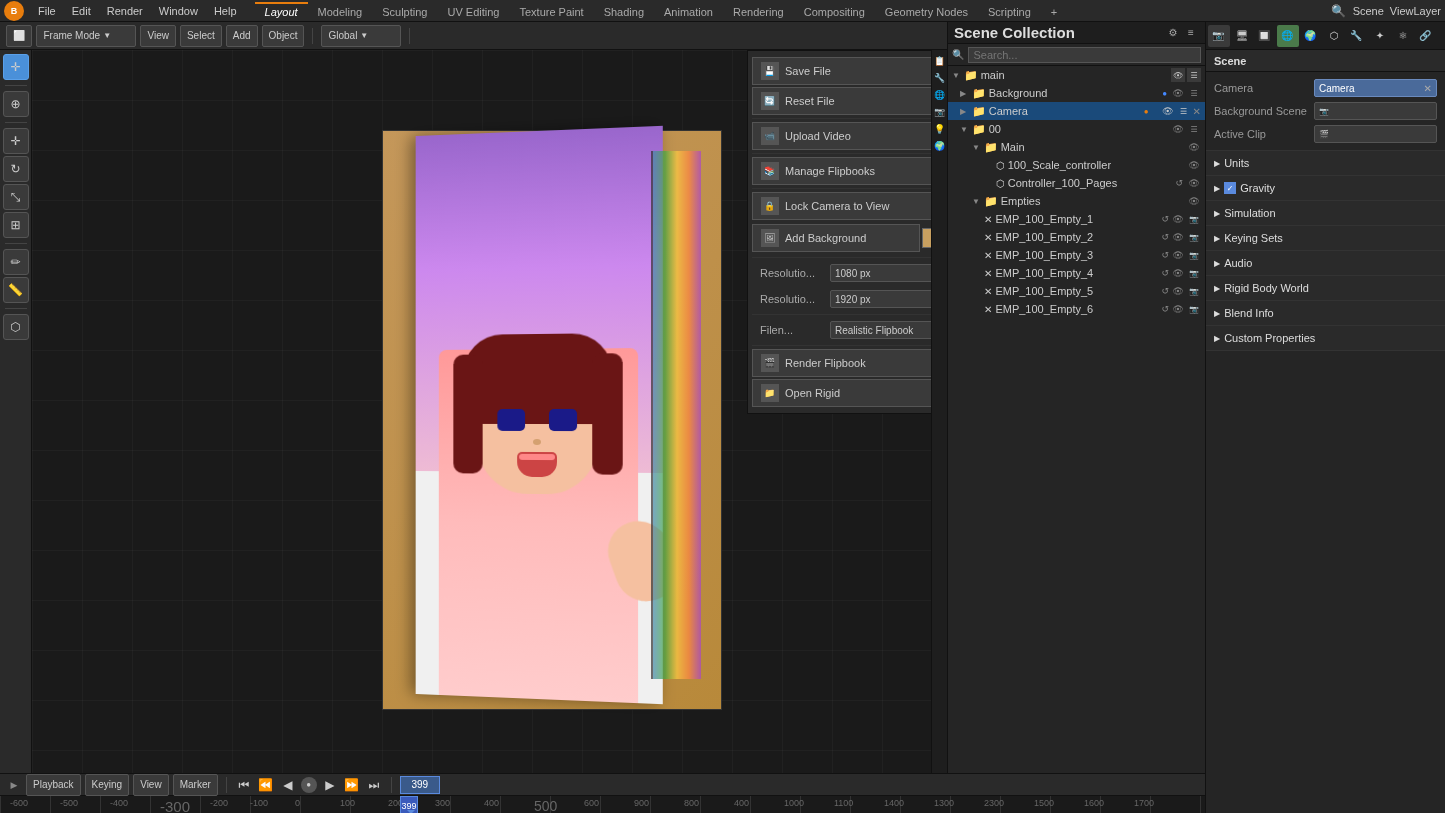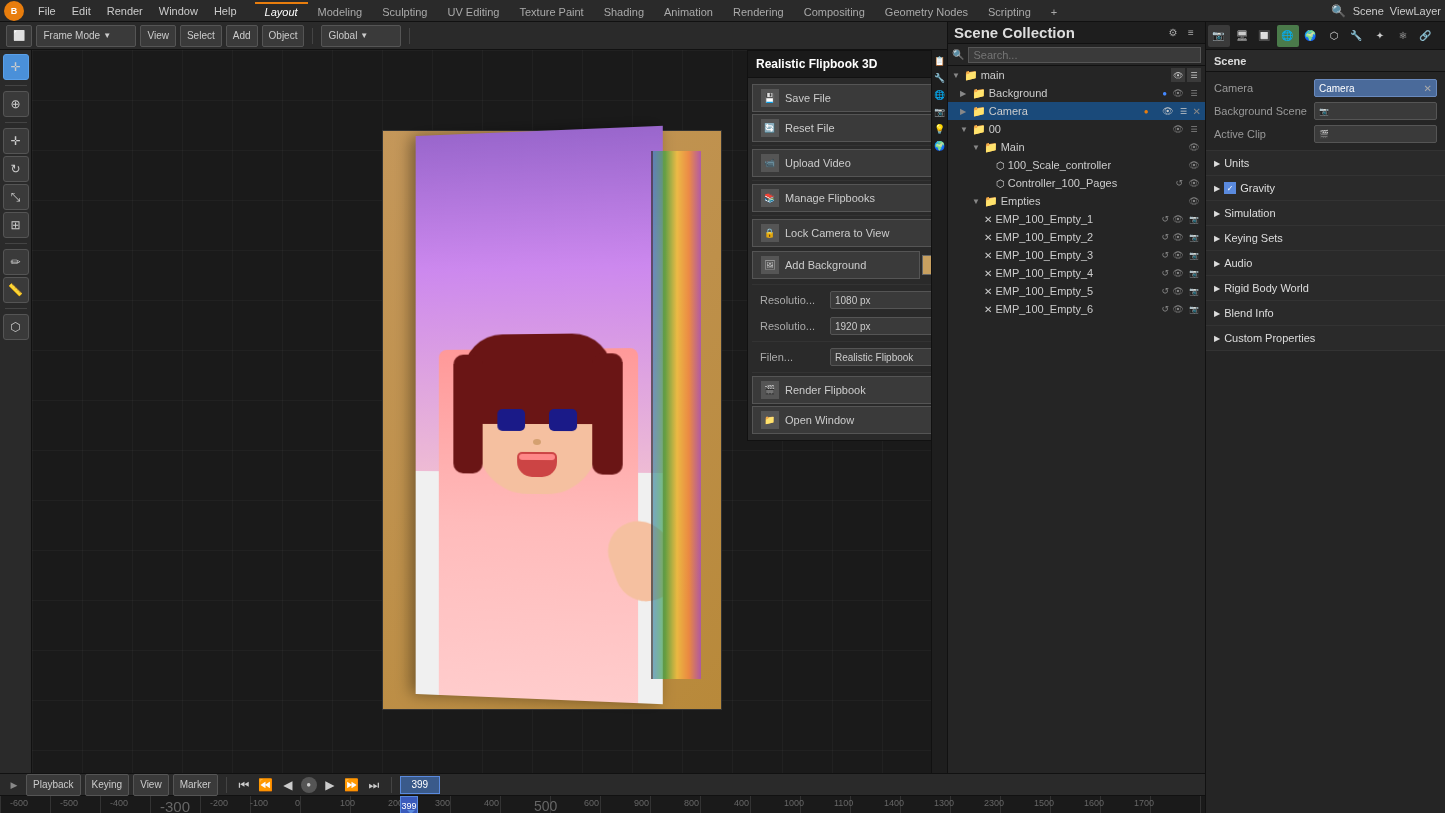--- a/index.html
+++ b/index.html
@@ -599,23 +599,20 @@
   </div>
 
   <div style="position:absolute; top:0; right:200px; bottom:0; width:16px; display:flex; flex-direction:column; background:#2a2a2a; border-left:1px solid #111;">
     <div class="vertical-label active">View</div>
     <div class="vertical-label">Tool</div>
     <div class="vertical-label">Item</div>
   </div>
 </div>
 
 <div class="addon-panel" style="position:absolute; top:50px; right:498px; width:200px; background:#2a2a2a; border:1px solid #111; z-index:150;">
-  <div class="addon-panel-header">
-    <span>Realistic Flipbook 3D</span>
-  </div>
 
   <div style="padding: 4px;">
 
     <div class="addon-btn">
       <div class="addon-btn-icon">💾</div>
       <span>Save File</span>
     </div>
 
     <div class="addon-btn">
       <div class="addon-btn-icon">🔄</div>
@@ -671,21 +668,21 @@
 
     <div class="divider-h"></div>
 
     <div class="addon-btn">
       <div class="addon-btn-icon">🎬</div>
       <span>Render Flipbook</span>
     </div>
 
     <div class="addon-btn">
       <div class="addon-btn-icon">📁</div>
-      <span>Open Window</span>
+      <span>Open Rigid</span>
     </div>
   </div>
 </div>
 
 <div style="position:absolute; top:22px; right:0; width:240px; height:813px; background:#252525; border-left:1px solid #111; z-index:200; overflow:hidden;">
 
   <div style="display:flex; height:28px; align-items:center; padding:2px; background:#1e1e1e; border-bottom:1px solid #111; gap:1px; flex-wrap:wrap;">
     <div style="width:22px;height:22px;background:#3a3a3a;display:flex;align-items:center;justify-content:center;cursor:pointer;border-radius:2px;font-size:10px;">📷</div>
     <div style="width:22px;height:22px;display:flex;align-items:center;justify-content:center;cursor:pointer;border-radius:2px;font-size:10px;">🖥</div>
     <div style="width:22px;height:22px;display:flex;align-items:center;justify-content:center;cursor:pointer;border-radius:2px;font-size:10px;">🔲</div>

